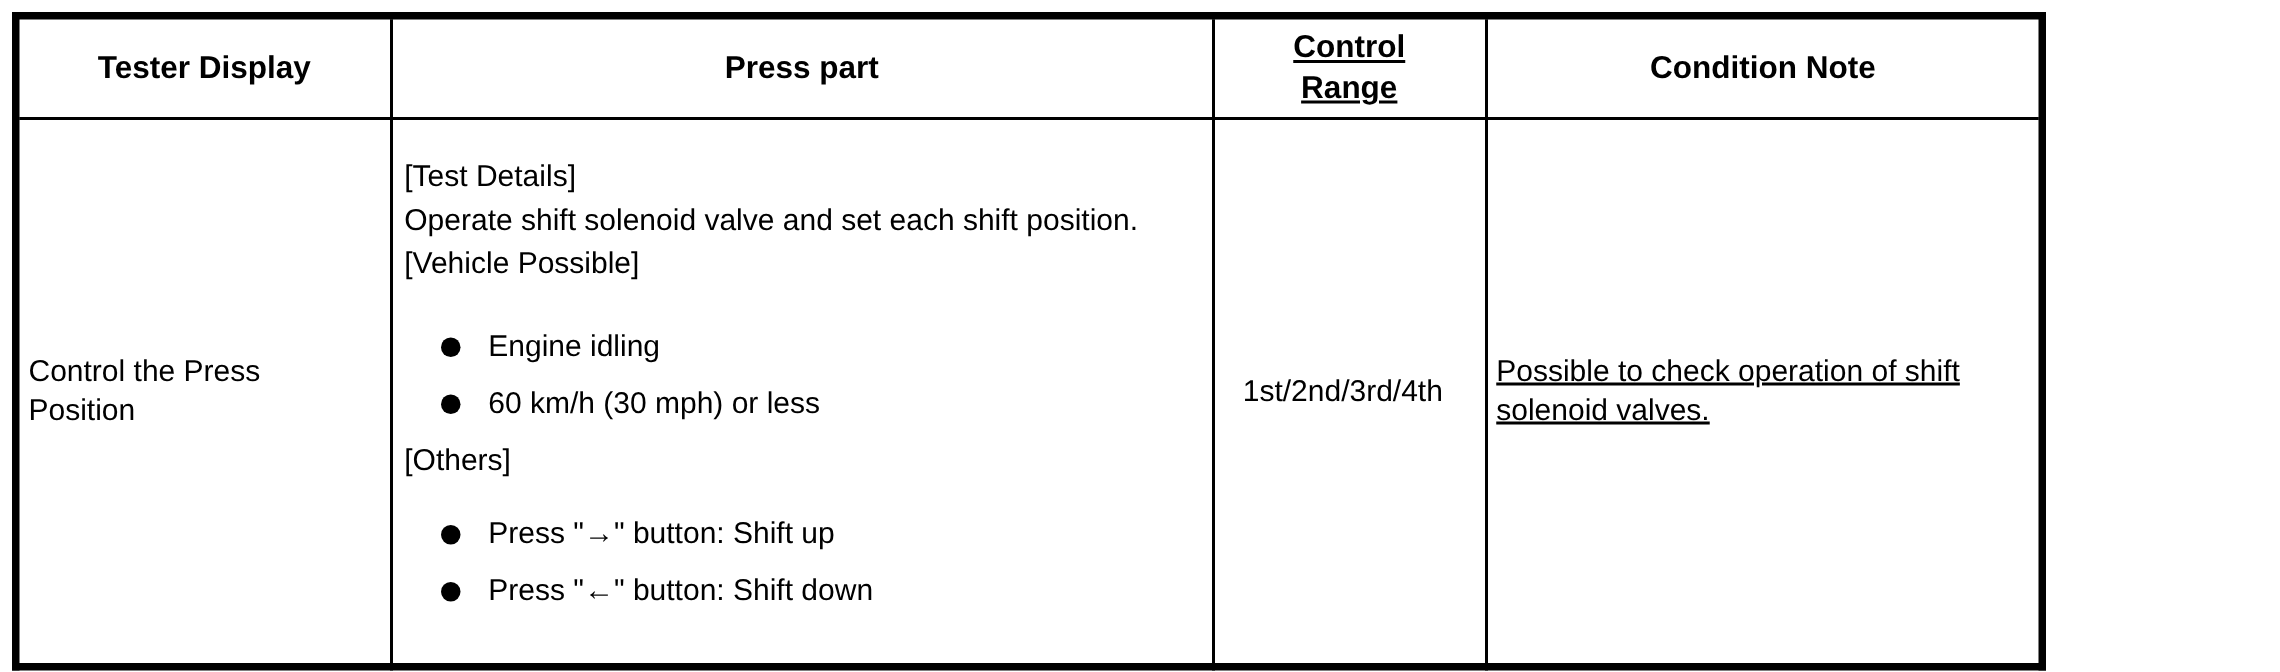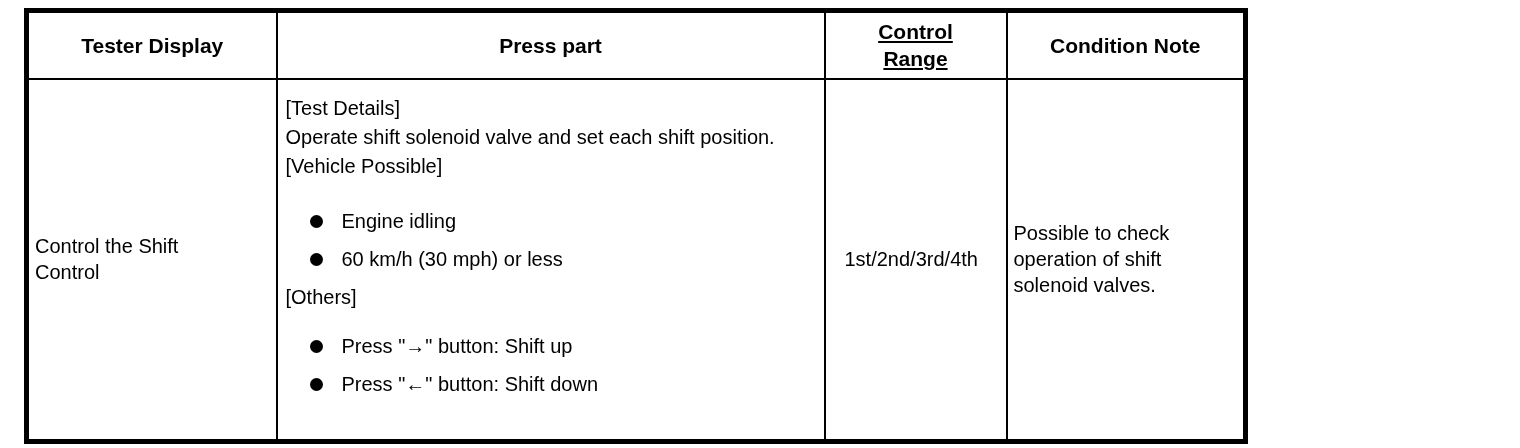--- a/index.html
+++ b/index.html
@@ -7,23 +7,23 @@
   .page {
     position: relative;
     width: 1520px;
     height: 448px;
     background: #ffffff;
     font-family: "Liberation Sans", sans-serif;
     color: #000000;
   }
   table.spec-table {
     position: absolute;
-    left: 24px;
+    left: 8px;
     top: 8px;
-    width: 1224px;
+    width: 1356px;
     height: 436px;
     border-collapse: collapse;
     table-layout: fixed;
     border: 5px solid #000000;
     font-size: 20px;
     line-height: 1.3;
   }
   col.c1 { width: 250px; }
   col.c2 { width: 548px; }
   col.c3 { width: 182px; }
@@ -38,21 +38,21 @@
     padding: 2px 4px;
   }
   .hdr-wrap-narrow { width: 110px; margin: 0 auto; text-decoration: underline; }
   td.cell-tester {
     vertical-align: middle;
     padding: 4px 6px;
   }
   .tester-text { max-width: 200px; }
   td.cell-testpart {
     vertical-align: top;
-    padding: 14px 8px;
+    padding: 24px 8px;
   }
   .tp-text { max-width: 510px; }
   .tp-line { margin: 0; line-height: 29px; }
   ul.bullets {
     margin: 26px 0 0 0;
     padding: 0 0 0 56px;
     list-style: none;
   }
   ul.bullets.second { margin-top: 20px; }
   ul.bullets li {
@@ -73,21 +73,21 @@
   .gap-others { margin-top: 8px; }
   td.cell-range {
     vertical-align: middle;
     padding: 4px 19px;
     text-align: left;
   }
   td.cell-note {
     vertical-align: middle;
     padding: 4px 6px;
   }
-  .note-text { max-width: 460px; }
+  .note-text { max-width: 460px; text-decoration: underline; }
 </style>
 </head>
 <body>
 
 <div class="page">
   <table class="spec-table">
     <colgroup>
       <col class="c1">
         <col class="c2">
         <col class="c3">
@@ -105,21 +105,21 @@
           <div class="hdr-wrap-narrow">Control Range</div>
         </th>
         <th>
           <span>Condition Note</span>
         </th>
       </tr>
     </thead>
     <tbody>
       <tr>
         <td class="cell-tester">
-          <div class="tester-text">Control the Shift Control</div>
+          <div class="tester-text">Control the Press Position</div>
         </td>
         <td class="cell-testpart">
           <div class="tp-text">
             <p class="tp-line">[Test Details]</p>
             <p class="tp-line">Operate shift solenoid valve and set each shift position.</p>
             <p class="tp-line">[Vehicle Possible]</p>
             <ul class="bullets">
               <li>Engine idling</li>
               <li>60 km/h (30 mph) or less</li>
             </ul>

